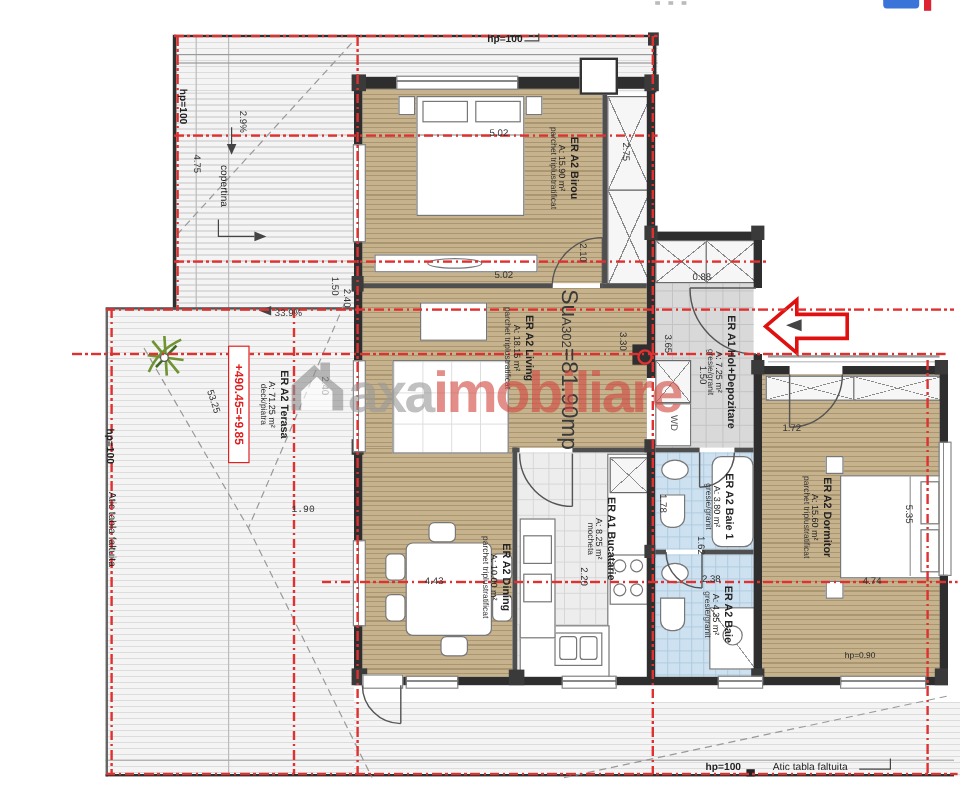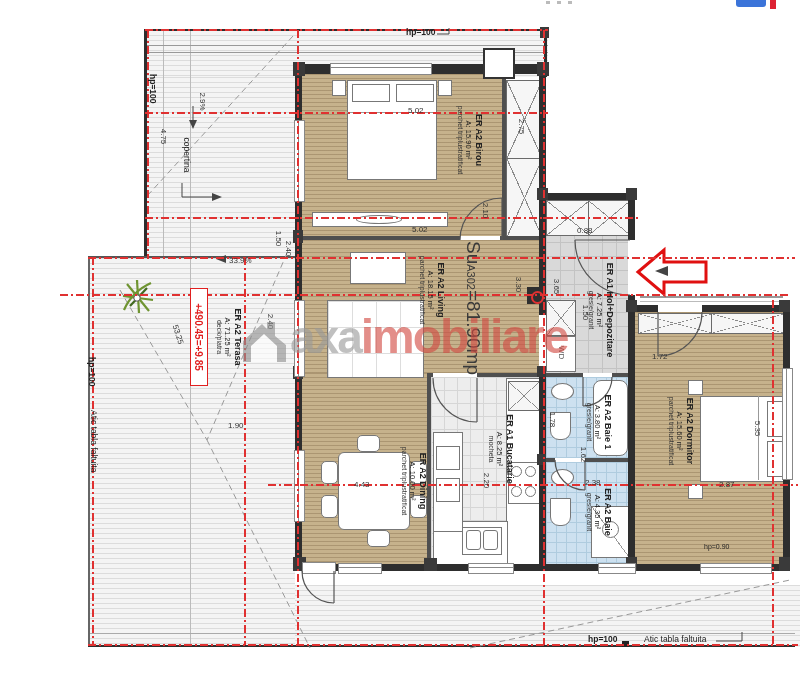--- a/index.html
+++ b/index.html
@@ -42,21 +42,21 @@
   .rl-code{font-weight:bold;font-size:9px;}
   .rl-area{font-size:7.5px;}
   .rl-fin{font-size:7px;color:#333;}
   .sulabel{position:absolute;display:flex;align-items:baseline;justify-content:center;white-space:nowrap;
            transform:rotate(90deg);transform-origin:center;color:#3a3a3a;z-index:7;}
   .su-big{font-size:19px;} .su-sub{font-size:11px;}
   .levelbox{position:absolute;display:flex;align-items:center;justify-content:center;white-space:nowrap;
             transform:rotate(90deg);transform-origin:center;border:1.5px solid #e02020;background:#fff;
             color:#e02020;font-size:10px;font-weight:bold;z-index:7;}
   .note{position:absolute;font-size:8.5px;color:#222;white-space:nowrap;z-index:7;}
-  .wm{position:absolute;display:flex;align-items:flex-end;opacity:.62;z-index:9;pointer-events:none;}
+  .wm{position:absolute;display:flex;align-items:flex-start;opacity:.62;z-index:9;pointer-events:none;}
   .wm-a{font-size:46px;font-weight:600;letter-spacing:-2px;color:#9a9a9a;}
   .wm-b{font-size:48px;font-weight:600;letter-spacing:-2px;color:#d24a42;}
 </style>
 </head>
 <body>
 
 <div id="stage">
 
   <div class="terr" style="left:145px;top:30px;width:403px;height:47px;"></div>
   <div class="terr" style="left:145px;top:77px;width:150px;height:181px;"></div>
@@ -339,22 +339,22 @@
   <span class="dim r90" style="left:281px;top:244px;">2.40</span>
   <span class="dim r90" style="left:511px;top:280px;">3.30</span>
   <span class="dim" style="left:577px;top:226px;">0.88</span>
   <span class="dim r90" style="left:549px;top:282px;">3.65</span>
   <span class="dim" style="left:652px;top:352px;">1.72</span>
   <span class="dim r90" style="left:545px;top:415px;">1.78</span>
   <span class="dim" style="left:585px;top:478px;">2.38</span>
   <span class="dim r90" style="left:479px;top:476px;">2.20</span>
   <span class="dim" style="left:354px;top:480px;">4.43</span>
   <span class="dim r90" style="left:750px;top:424px;">5.35</span>
-  <span class="dim" style="left:719px;top:480px;">2.87</span>
-  <span class="dim" style="left:228px;top:421px;">1.90</span>
+  <span class="dim" style="left:719px;top:480px;">4.74</span>
+  <span class="dim" style="left:243px;top:421px;font-family:Liberation Mono, monospace;">1.90</span>
   <span class="dim r72" style="left:168px;top:330px;">53.25</span>
   <span class="dim r90" style="left:156px;top:132px;">4.75</span>
   <span class="dim r90" style="left:193px;top:97px;">2.9%</span>
   <span class="dim" style="left:229px;top:256px;">33.9%</span>
   <span class="dim r90" style="left:576px;top:450px;">1.62</span>
   <span class="dim r90" style="left:578px;top:308px;">1.50</span>
   <span class="dim r90" style="left:263px;top:317px;">2.40</span>
 
   <div class="wm" style="left:240px;top:300px;height:64px;">
     <svg width="48" height="44" viewBox="0 0 48 44" style="margin-right:2px;">

